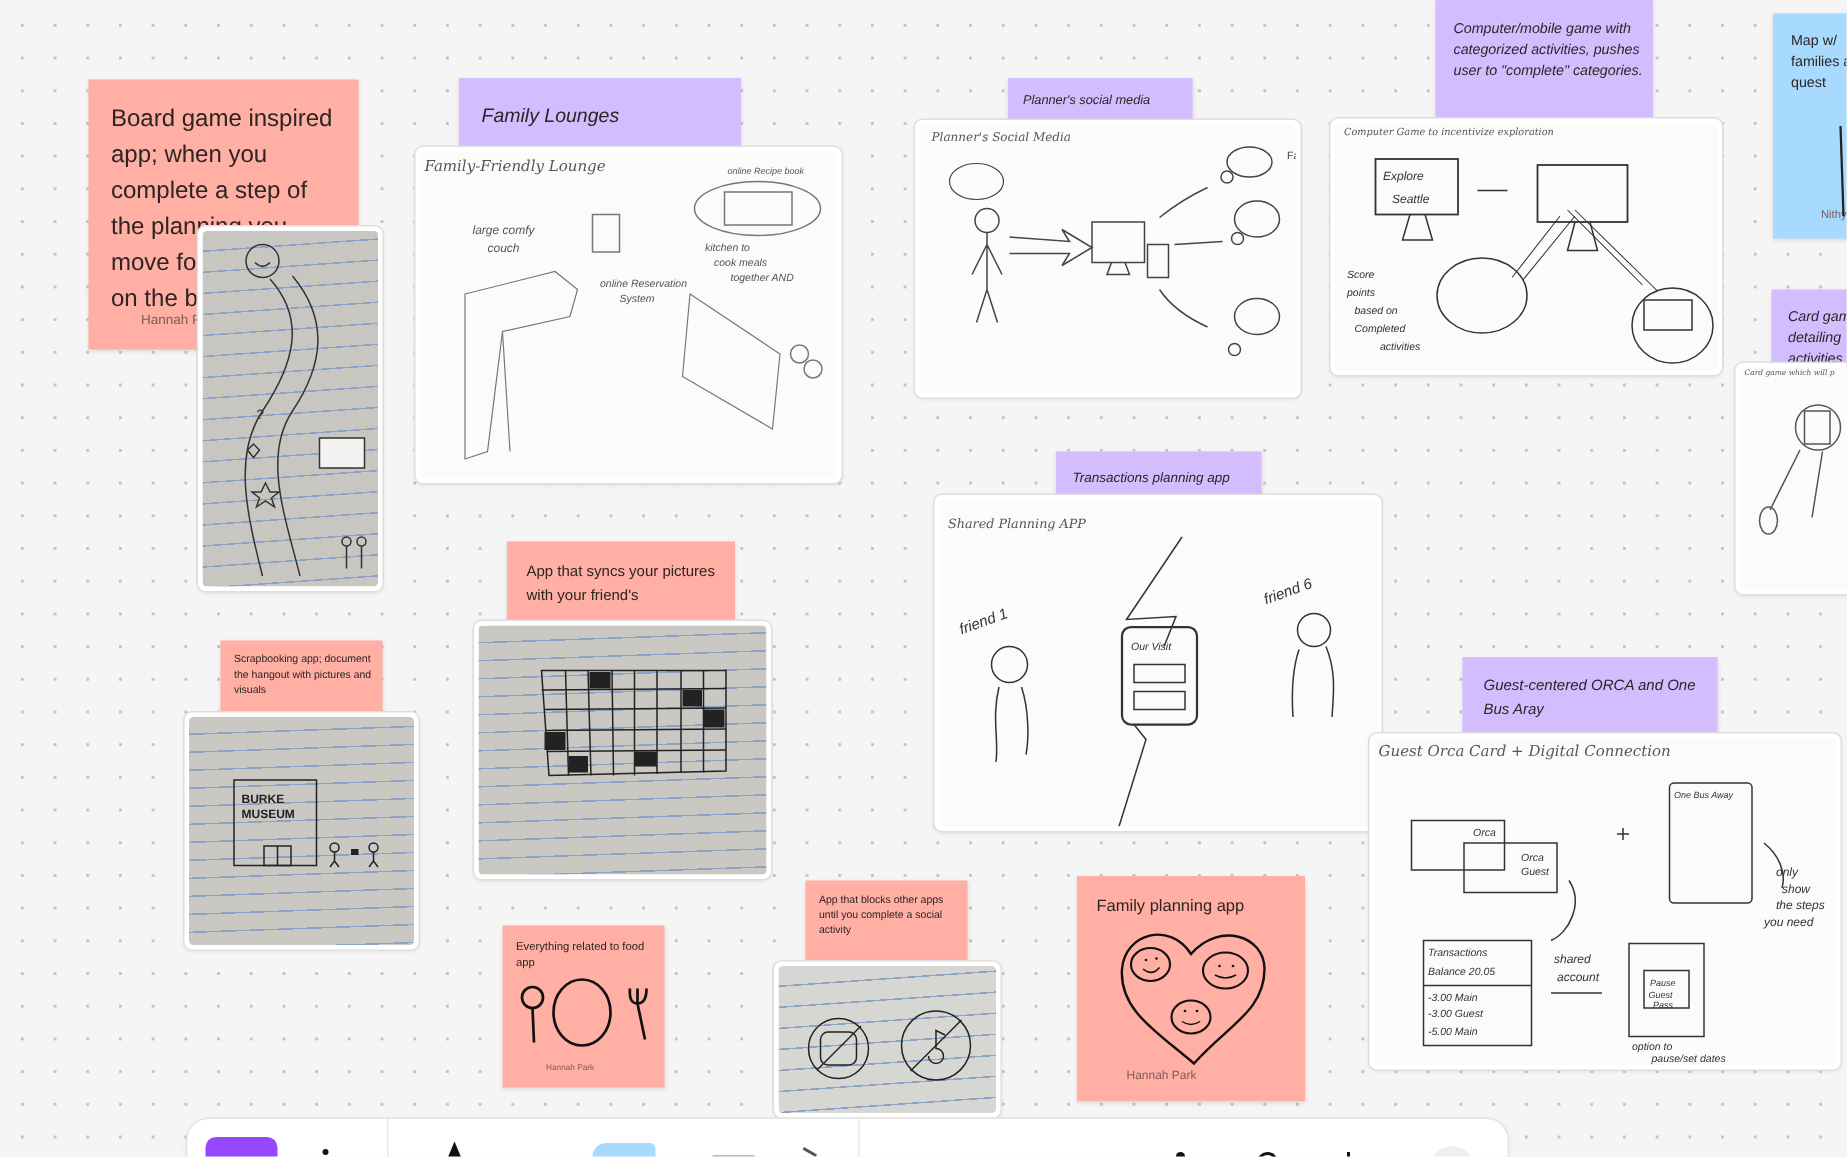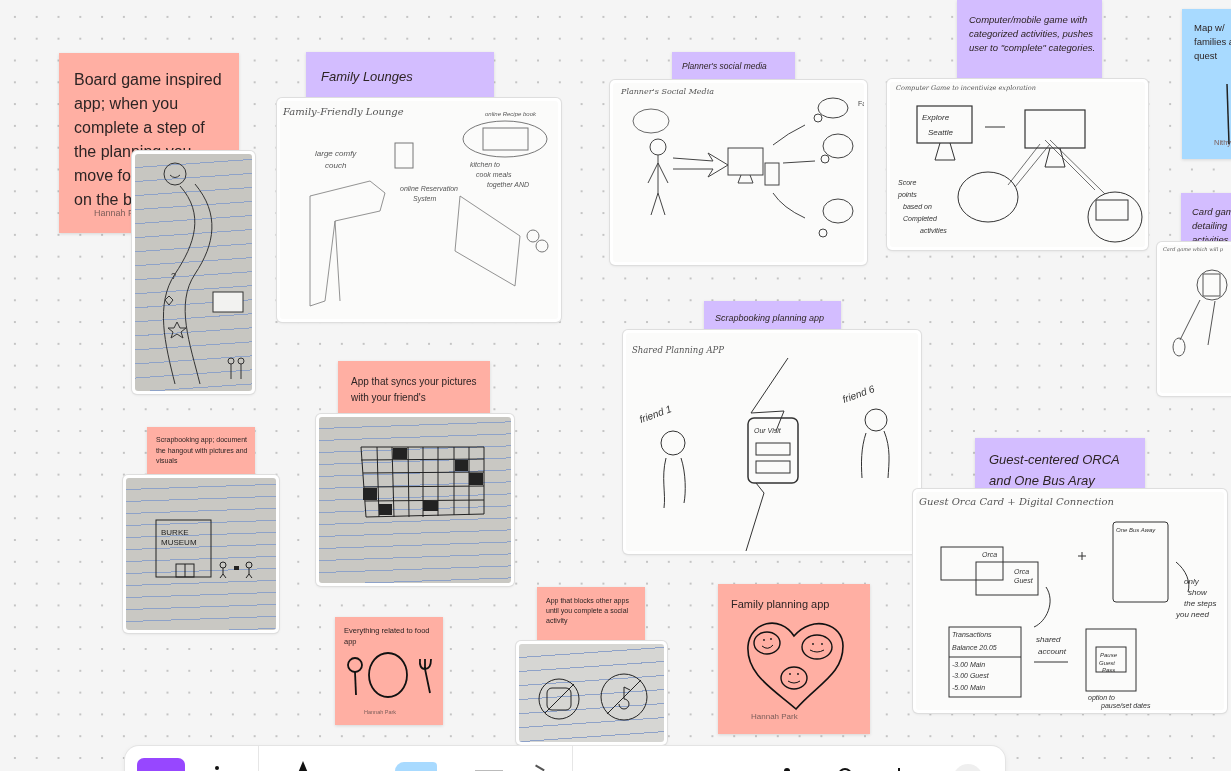--- a/index.html
+++ b/index.html
@@ -35,20 +35,21 @@
   .photo .inner {
     width: 100%; height: 100%;
     border-radius: 3px;
     overflow: hidden;
     position: relative;
   }
   .sketch-bg { background: #fbfbfa; }
   .paper-bg {
     background-color: #c9c8c3;
     background-image: repeating-linear-gradient(178deg, transparent 0px, transparent 11px, #8ea2c8 11px, #8ea2c8 12px);
+    font-weight: bold;
   }
   .paper-bg2 {
     background-color: #d6d6d3;
     background-image: repeating-linear-gradient(176deg, transparent 0px, transparent 13px, #8ea2c8 13px, #8ea2c8 14px);
   }
   .sketch-title {
     position: absolute;
     font-family: "DejaVu Serif", serif;
     font-style: italic;
     font-size: 10px;
@@ -236,21 +237,21 @@
         <circle cx="97" cy="87" r="3" fill="none" stroke="#222"></circle>
         <path d="M97 90 L97 96 M94 100 L97 96 L100 100" stroke="#222" fill="none"></path>
         <circle cx="123" cy="87" r="3" fill="none" stroke="#222"></circle>
         <path d="M123 90 L123 96 M120 100 L123 96 L126 100" stroke="#222" fill="none"></path>
         <rect x="108" y="88" width="5" height="4" fill="#222"></rect>
       </svg>
     </div>
   </div>
 
   <div class="sticky purple" style="left:704px;top:301px;width:137px;height:32px;">
-    <div class="txt" style="left:11px;top:11px;font-size:9px;">Scrapbooking planning app</div>
+    <div class="txt" style="left:11px;top:11px;font-size:9px;">Transactions planning app</div>
   </div>
   <div class="photo" style="left:623px;top:330px;width:298px;height:224px;">
     <div class="inner sketch-bg">
       <div class="sketch-title" style="left:6px;top:12px;font-size:8.5px;">Shared Planning APP</div>
       <svg width="292" height="218" viewBox="0 0 292 218">
         <path d="M162 25 L125 80 L158 78 L150 98" fill="none" stroke="#333"></path>
         <path d="M130 150 L138 160 L120 218" fill="none" stroke="#333"></path>
         <rect x="122" y="85" width="50" height="65" rx="6" fill="none" stroke="#333" stroke-width="1.5"></rect>
         <rect x="130" y="110" width="34" height="12" fill="none" stroke="#333"></rect>
         <rect x="130" y="128" width="34" height="12" fill="none" stroke="#333"></rect>
@@ -259,21 +260,21 @@
         <path d="M40 125 C35 145 40 160 38 175 M55 125 C60 140 60 160 58 170" fill="none" stroke="#333"></path>
         <circle cx="250" cy="87" r="11" fill="none" stroke="#333"></circle>
         <path d="M240 100 C235 115 235 130 236 145 M258 98 C265 115 263 130 262 145" fill="none" stroke="#333"></path>
         <text x="15" y="90" font-size="10" fill="#333" font-style="italic" transform="rotate(-20 15 90)">friend 1</text>
         <text x="218" y="70" font-size="10" fill="#333" font-style="italic" transform="rotate(-20 218 70)">friend 6</text>
       </svg>
     </div>
   </div>
 
   <div class="sticky purple" style="left:975px;top:438px;width:170px;height:54px;">
-    <div class="txt" style="left:14px;top:12px;width:150px;font-size:13px;line-height:1.6;">Guest-centered ORCA and One Bus Aray</div>
+    <div class="txt" style="left:14px;top:12px;width:150px;font-size:10px;line-height:1.6;">Guest-centered ORCA and One Bus Aray</div>
   </div>
   <div class="photo" style="left:913px;top:489px;width:314px;height:224px;">
     <div class="inner sketch-bg">
       <div class="sketch-title" style="left:3px;top:4px;font-size:10px;">Guest Orca Card + Digital Connection</div>
       <svg width="308" height="218" viewBox="0 0 308 218">
         <g stroke="#333" fill="none" stroke-width="1">
           <rect x="25" y="55" width="62" height="33"></rect>
           <rect x="60" y="70" width="62" height="33"></rect>
           <rect x="197" y="30" width="55" height="80" rx="3"></rect>
           <path d="M166 68 l0 -8 M162 64 l8 0"></path>

